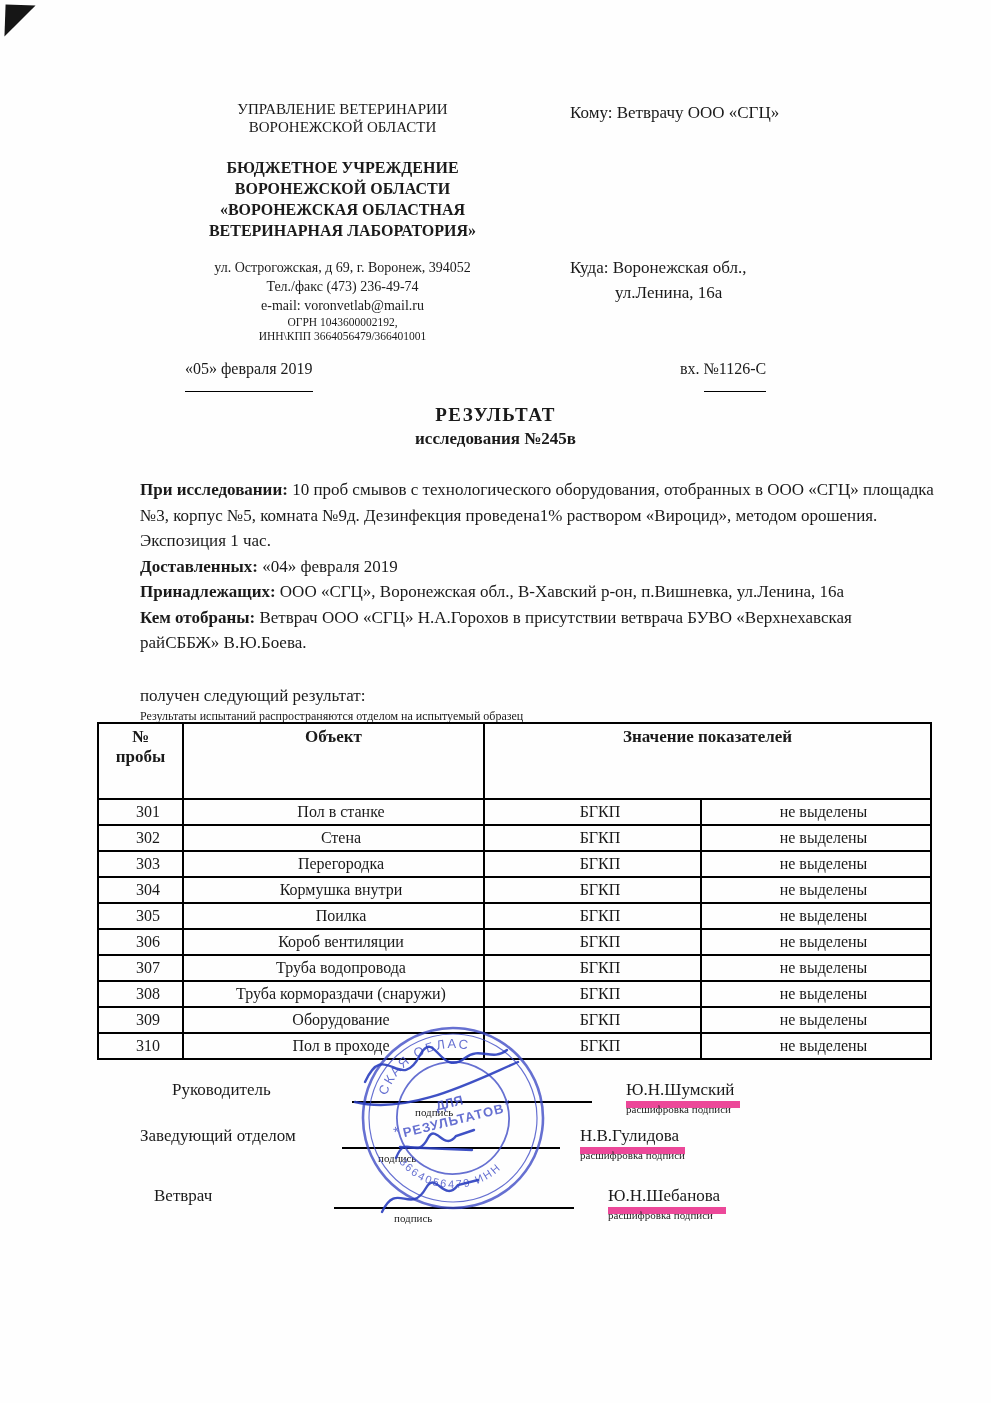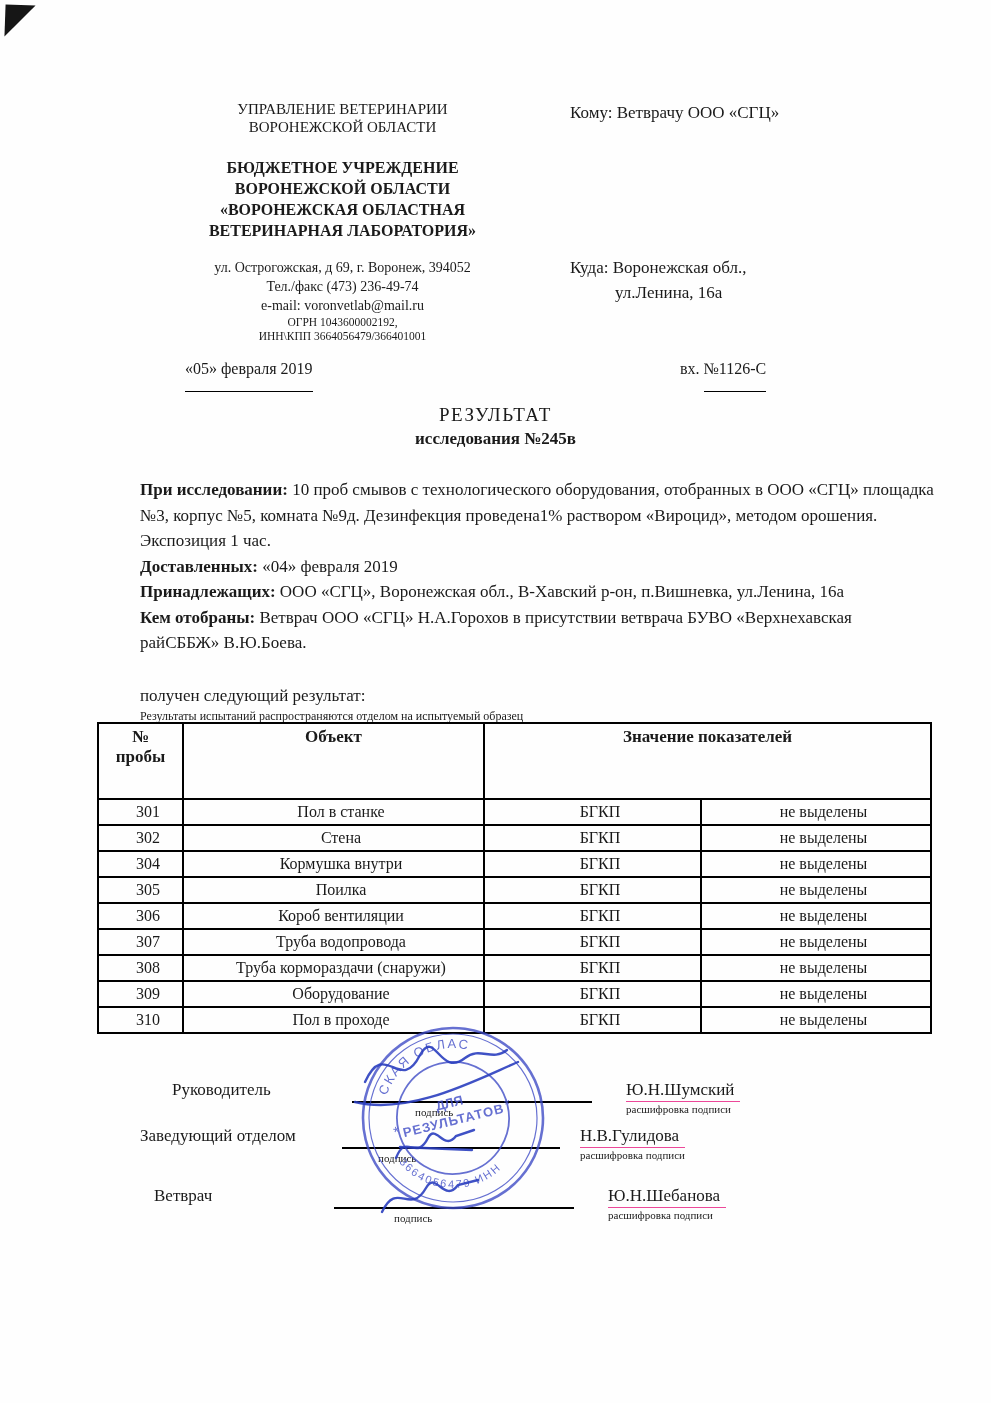--- a/index.html
+++ b/index.html
@@ -26,41 +26,41 @@
   .u{border-bottom:1px solid #000;padding-bottom:13px;display:inline-block;}
 
   
   .to-line{position:absolute;left:570px;top:103px;font-size:17px;}
   .where-block{position:absolute;left:570px;top:255px;font-size:17px;line-height:25px;}
   .where-block .ind{padding-left:45px;}
   .incoming{position:absolute;left:680px;top:360px;font-size:16px;}
 
   
   .title{position:absolute;left:0;top:404px;width:100%;text-align:center;}
-  .title .t1{font-size:19px;font-weight:normal;letter-spacing:1.5px;}
+  .title .t1{font-size:19px;font-weight:bold;letter-spacing:1.5px;}
   .title .t2{font-size:17px;font-weight:bold;margin-top:3px;}
 
   
   .paras{position:absolute;left:140px;top:477px;width:795px;font-size:17px;line-height:25.5px;}
   .paras p{margin:0;}
   .result-intro{position:absolute;left:140px;top:686px;font-size:17px;}
   .disclaimer{position:absolute;left:140px;top:709px;font-size:12px;}
 
   
   table.results{position:absolute;left:97px;top:722px;width:833px;border-collapse:collapse;table-layout:fixed;}
   table.results th, table.results td{border:2px solid #000;padding:1px 4px;text-align:center;}
   table.results th{font-size:17px;font-weight:bold;vertical-align:top;height:70px;padding-top:3px;}
   table.results td{font-size:16px;height:22px;padding-left:19px;}
 
   
   .sig-row{position:absolute;left:0;width:991px;height:60px;font-size:17px;}
   .sig-role{position:absolute;left:140px;top:0;}
   .sig-line{position:absolute;top:21px;border-bottom:2px solid #000;}
   .sig-caption{position:absolute;top:26px;font-size:11px;}
-  .sig-name{position:absolute;top:0;border-bottom:1px solid #ec4899;padding:0 6px 1px 0;}
+  .sig-name{position:absolute;top:0;border-bottom:7px solid #ec4899;padding:0 6px 1px 0;}
   .name-caption{position:absolute;top:23px;font-size:11px;}
 
   .r1{top:1080px;margin-left:32px;} .r1 .sig-line{left:320px;width:240px;} .r1 .sig-caption{left:383px;}
   .r1 .sig-name{left:594px;} .r1 .name-caption{left:594px;}
   .r2{top:1126px;} .r2 .sig-line{left:342px;width:218px;} .r2 .sig-caption{left:378px;}
   .r2 .sig-name{left:580px;} .r2 .name-caption{left:580px;}
   .r3{top:1186px;margin-left:14px;} .r3 .sig-line{left:320px;width:240px;} .r3 .sig-caption{left:380px;}
   .r3 .sig-name{left:594px;} .r3 .name-caption{left:594px;}
 
   
@@ -141,20 +141,26 @@
     <tbody>
       <tr>
           <td>301</td>
           <td>Пол в станке</td>
           <td>БГКП</td>
           <td>не выделены</td>
         </tr>
       <tr>
           <td>302</td>
           <td>Стена</td>
+          <td>БГКП</td>
+          <td>не выделены</td>
+        </tr>
+      <tr>
+          <td>303</td>
+          <td>Перегородка</td>
           <td>БГКП</td>
           <td>не выделены</td>
         </tr>
       <tr>
           <td>304</td>
           <td>Кормушка внутри</td>
           <td>БГКП</td>
           <td>не выделены</td>
         </tr>
       <tr>

